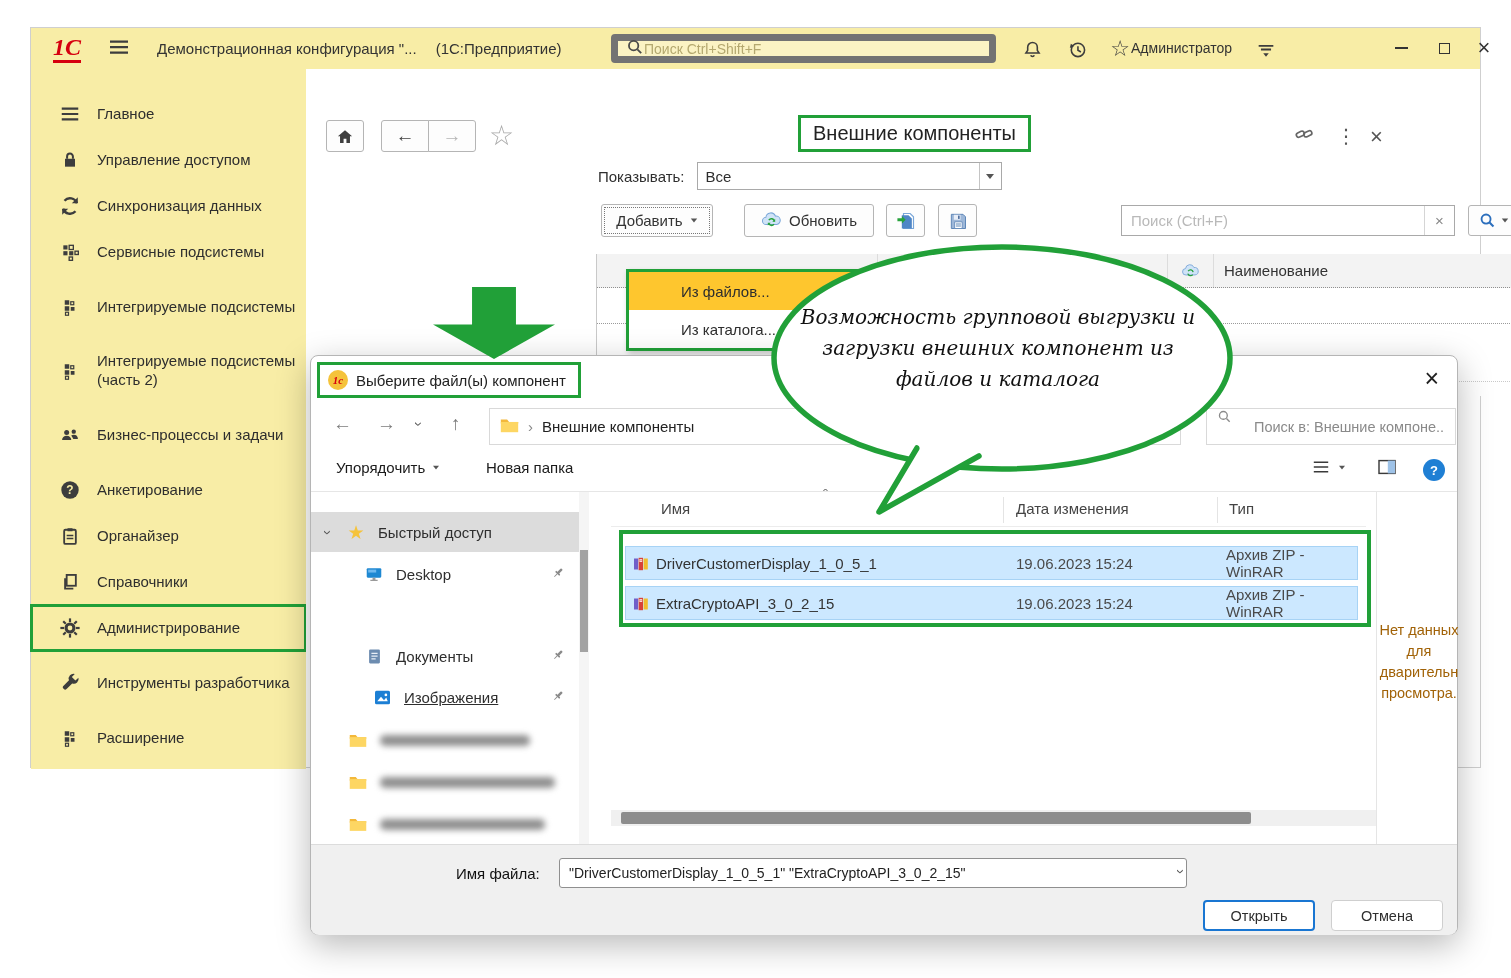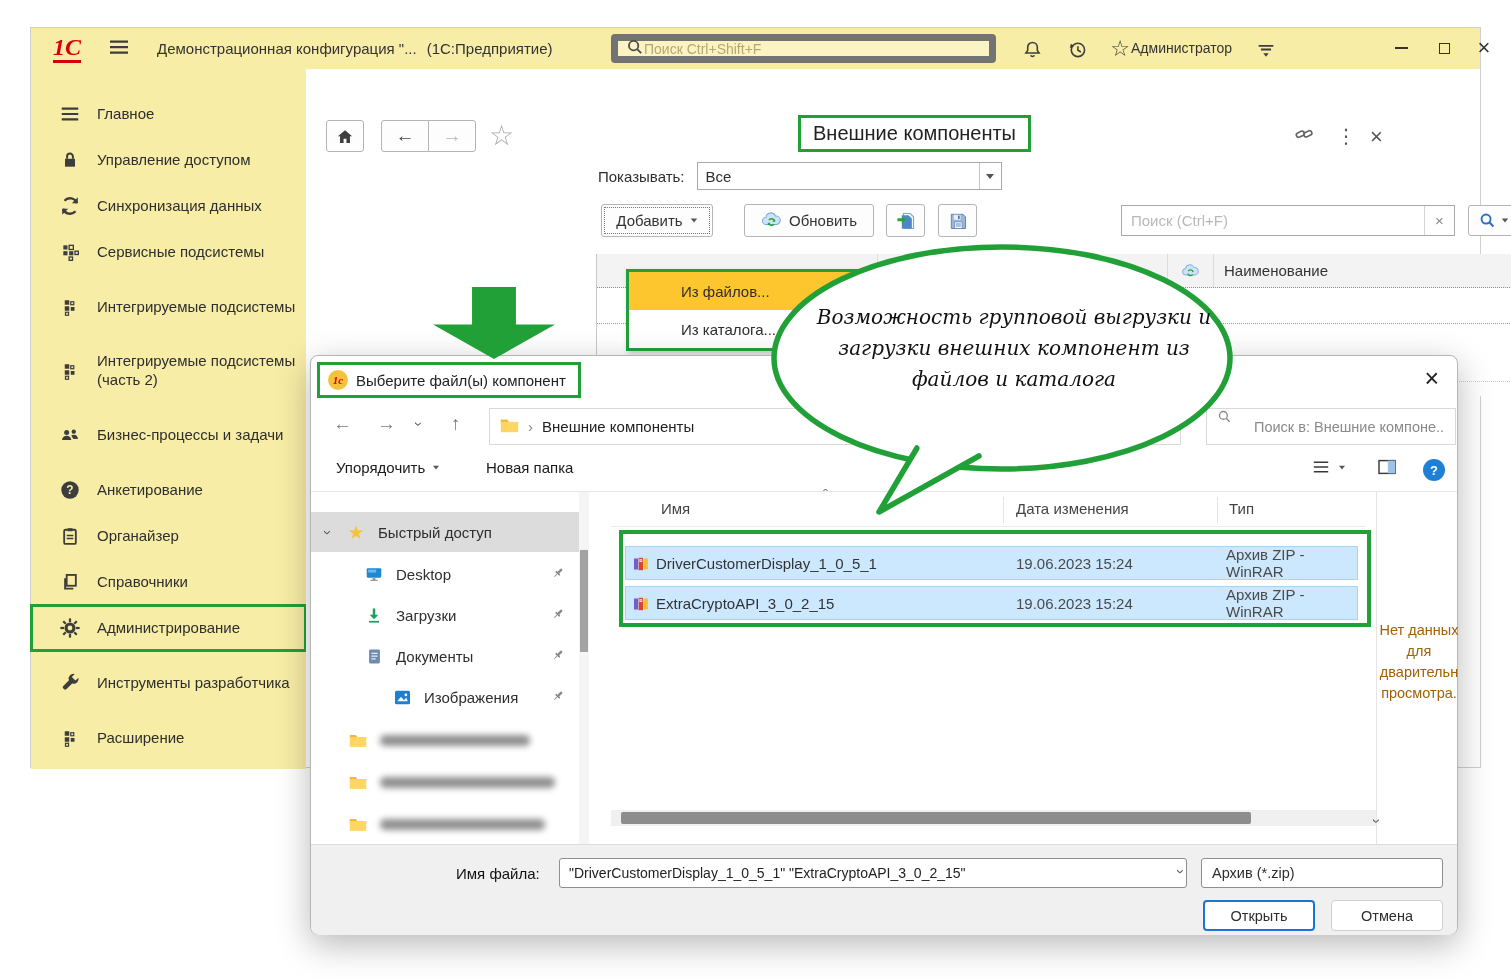--- a/index.html
+++ b/index.html
@@ -7,21 +7,21 @@
   body { position:relative; }
 
   
   .app { position:absolute; left:30px; top:27px; width:1451px; height:741px; background:#fff; border:1px solid #cfcfcf; }
 
   
   .topbar { position:absolute; left:0; top:0; width:100%; height:41px; background:#f8eda6; display:flex; align-items:center; }
   .logo1c { font-family:"Liberation Serif",serif; font-weight:bold; font-style:italic; color:#d6000f; font-size:24px; margin-left:22px; border-bottom:3px solid #d6000f; line-height:1; padding-bottom:1px; }
   .hamb { margin-left:26px; }
   .apptitle { margin-left:26px; font-size:15px; color:#333; }
-  .appsub { margin-left:10px; font-size:15px; color:#333; }
+  .appsub { margin-left:19px; font-size:15px; color:#333; }
   .topsearch { position:absolute; left:580px; top:6px; width:385px; height:29px; background:#fbf3c4; border:7px solid #737373; border-radius:4px; display:flex; align-items:center; padding:0 8px; }
   .topsearch input { border:none; outline:none; background:transparent; font-size:14px; color:#6e6645; width:100%; font-family:inherit; }
   .topsearch input::placeholder { color:#b4a86f; }
   .tb-ico { position:absolute; top:8px; width:26px; height:26px; display:flex; align-items:center; justify-content:center; cursor:pointer; }
   .user { position:absolute; left:1100px; top:12px; font-size:14px; color:#333; }
   .winbtn { position:absolute; top:6px; width:30px; height:28px; display:flex; align-items:center; justify-content:center; color:#333; cursor:pointer; }
   .minbar { width:13px; height:2px; background:#333; }
   .maxbox { width:11px; height:11px; border:1.6px solid #333; }
   .closex { font-size:22px; line-height:1; }
 
@@ -68,21 +68,21 @@
   
   .menu { position:absolute; left:320px; top:200px; width:248px; background:#fff; border:3px solid #21a038; box-shadow:2px 3px 6px rgba(0,0,0,.2); z-index:25; }
   .menu-item { height:38px; display:flex; align-items:center; padding-left:52px; font-size:15px; cursor:pointer; }
   .menu-item.sel { background:#fec62e; }
 
   
   .block-arrow { position:absolute; left:433px; top:287px; width:122px; height:72px; background:#21a038; clip-path:polygon(32% 0,68% 0,68% 52%,100% 52%,50% 100%,0 52%,32% 52%); z-index:60; }
 
   
   .callout { position:absolute; left:765px; top:240px; width:470px; height:285px; z-index:55; }
-  .callout-text { position:absolute; left:36px; top:62px; width:426px; text-align:center; font-family:"DejaVu Serif","Liberation Serif",serif; font-style:italic; font-size:20px; line-height:1.55; color:#111; }
+  .callout-text { position:absolute; left:20px; top:62px; width:426px; text-align:center; font-family:"DejaVu Serif","Liberation Serif",serif; font-style:italic; font-size:20px; line-height:1.55; color:#111; }
 
   
   .dialog { position:absolute; left:310px; top:355px; width:1148px; height:580px; background:#fff; border:1px solid #b5b5b5; border-radius:8px; box-shadow:0 10px 34px rgba(0,0,0,.28); z-index:40; }
   .dlg-title { position:absolute; left:6px; top:6px; display:flex; align-items:center; gap:8px; border:3px solid #21a038; padding:5px 12px 5px 8px; font-size:15px; color:#222; }
   .c1-badge { width:20px; height:20px; border-radius:50%; background:#f5c33b; color:#d6000f; font-family:"Liberation Serif",serif; font-weight:bold; font-style:italic; font-size:11px; display:flex; align-items:center; justify-content:center; }
   .dlg-close { position:absolute; right:18px; top:10px; font-size:25px; color:#222; cursor:pointer; line-height:1; }
 
   .dlg-nav { position:absolute; left:0; top:48px; width:100%; height:44px; }
   .nav-g { position:absolute; top:9px; font-size:19px; color:#7c7c7c; cursor:pointer; }
   .crumb { position:absolute; left:178px; top:4px; width:692px; height:37px; border:1px solid #d9d9d9; display:flex; align-items:center; padding:0 10px; gap:9px; font-size:15px; color:#222; }
@@ -525,53 +525,37 @@
           </span>
         <span>Desktop</span>
         <span class="pin"><svg width="14" height="14" viewBox="0 0 16 16">
               <g fill="#8a8a8a" transform="rotate(45 8 8)">
                 <rect x="6.6" y="1.6" width="2.8" height="6.4" rx="1"></rect>
                 <rect x="4.6" y="7.4" width="6.8" height="2" rx="1"></rect>
                 <rect x="7.6" y="9.4" width="0.9" height="4.6"></rect>
               </g>
             </svg></span>
       </div>
-      <div class="tree-row" style="top:103px; padding-left:52px;">
-        <span class="t-ico">
-            <svg width="16" height="17" viewBox="0 0 20 22">
-              <path fill="#19a05e" d="M8.4 2h3.2v8h4L10 16 4.4 10h4z"></path>
-              <rect x="3.5" y="18" width="13" height="2.2" fill="#19a05e"></rect>
-            </svg>
-          </span>
-        <span>Загрузки</span>
-        <span class="pin"><svg width="14" height="14" viewBox="0 0 16 16">
-              <g fill="#8a8a8a" transform="rotate(45 8 8)">
-                <rect x="6.6" y="1.6" width="2.8" height="6.4" rx="1"></rect>
-                <rect x="4.6" y="7.4" width="6.8" height="2" rx="1"></rect>
-                <rect x="7.6" y="9.4" width="0.9" height="4.6"></rect>
-              </g>
-            </svg></span>
-      </div>
       <div class="tree-row" style="top:144px; padding-left:52px;">
         <span class="t-ico">
             <svg width="15" height="17" viewBox="0 0 18 22">
               <rect x="2" y="2" width="14" height="18" rx="1.5" fill="#6d8cb0"></rect>
               <path stroke="#e9eff7" stroke-width="1.6" d="M5 7h8M5 10.5h8M5 14h5.5"></path>
             </svg>
           </span>
         <span>Документы</span>
         <span class="pin"><svg width="14" height="14" viewBox="0 0 16 16">
               <g fill="#8a8a8a" transform="rotate(45 8 8)">
                 <rect x="6.6" y="1.6" width="2.8" height="6.4" rx="1"></rect>
                 <rect x="4.6" y="7.4" width="6.8" height="2" rx="1"></rect>
                 <rect x="7.6" y="9.4" width="0.9" height="4.6"></rect>
               </g>
             </svg></span>
       </div>
-      <div class="tree-row" style="top:185px; padding-left:80px;">
+      <div class="tree-row" style="top:185px; padding-left:60px;text-decoration:underline;">
         <span class="t-ico">
             <svg width="17" height="15" viewBox="0 0 22 20">
               <rect x="1" y="1" width="20" height="18" rx="2" fill="#1c7fd4"></rect>
               <path fill="#fff" d="M4 15l5-6 4 4.5 3-3.5 2 5z"></path>
               <circle cx="15.5" cy="6.5" r="1.8" fill="#fff"></circle>
             </svg>
           </span>
         <span>Изображения</span>
         <span class="pin"><svg width="14" height="14" viewBox="0 0 16 16">
               <g fill="#8a8a8a" transform="rotate(45 8 8)">
@@ -663,20 +647,16 @@
       </div>
     </div>
   </div>
 
   <div class="dlg-foot">
     <span class="fn-lbl">Имя файла:</span>
     <div class="fn-input">
       <input value="&quot;DriverCustomerDisplay_1_0_5_1&quot; &quot;ExtraCryptoAPI_3_0_2_15&quot;" style="">
       <span class="chevd" style="padding:0 4px 0 0;">›</span>
     </div>
-    <div class="filter-dd">
-      <span>Архив (*.zip)</span>
-      <span class="chevd">›</span>
-    </div>
     <div class="foot-btn open-btn">Открыть</div>
     <div class="foot-btn cancel-btn">Отмена</div>
   </div>
 </div>
 
 </body></html>

